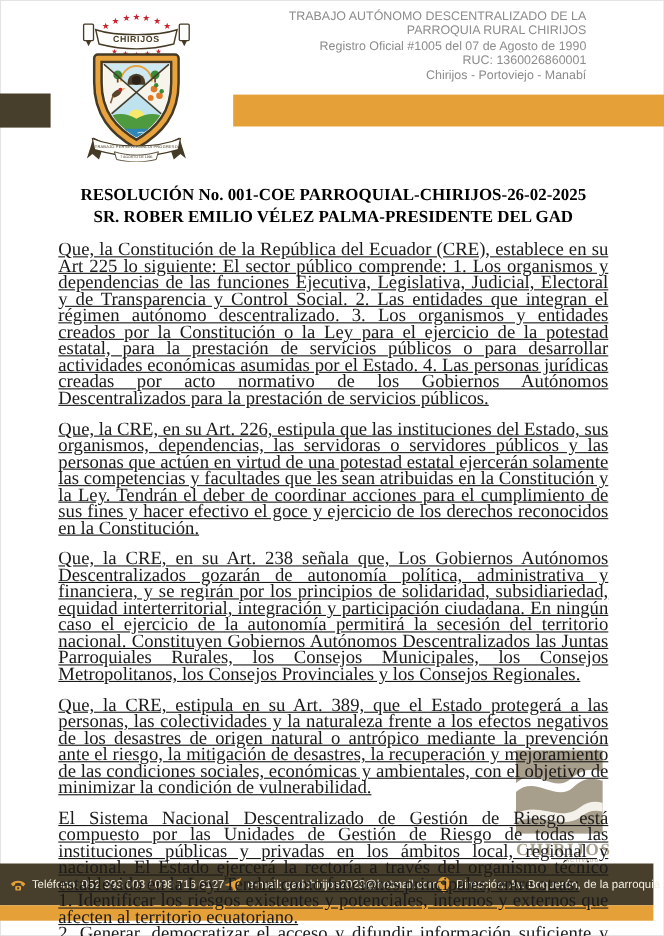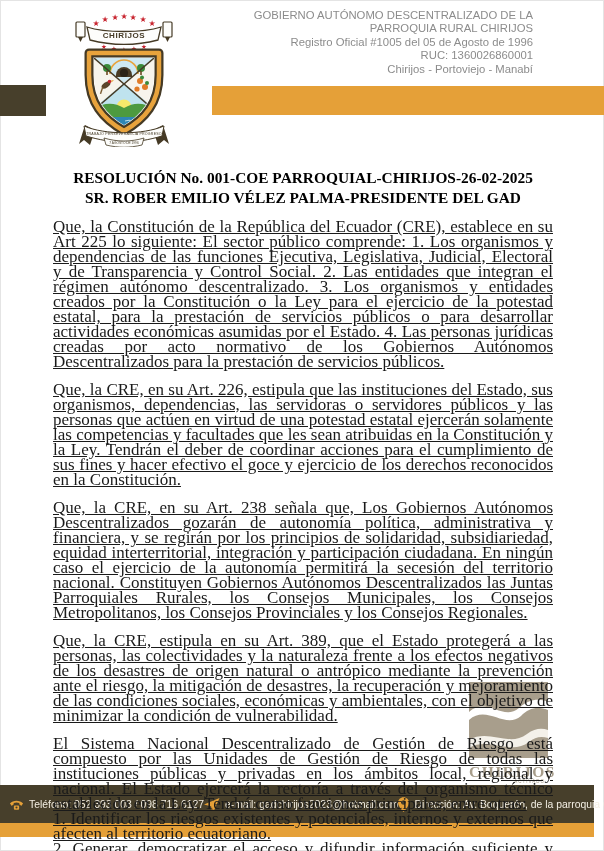--- a/index.html
+++ b/index.html
@@ -35,23 +35,23 @@
   .contact{display:flex;align-items:center;gap:5px;color:#f3eee3;
            font-family:"Liberation Sans",sans-serif;font-size:10.4px;white-space:nowrap;}
   .contact svg{flex:0 0 auto;}
 </style>
 </head>
 <body>
 
 <div class="page">
 
   <div class="letterhead">
-    <div>GOBIERNO AUTÓNOMO DESCENTRALIZADO DE LA</div>
+    <div>TRABAJO AUTÓNOMO DESCENTRALIZADO DE LA</div>
     <div>PARROQUIA RURAL CHIRIJOS</div>
-    <div>Registro Oficial #1005 del 05 de Agosto de 1996</div>
+    <div>Registro Oficial #1005 del 07 de Agosto de 1990</div>
     <div>RUC: 1360026860001</div>
     <div>Chirijos - Portoviejo - Manabí</div>
   </div>
 
   <div class="bar-top-dark"></div>
   <div class="bar-top-orange"></div>
 
   <div class="logo-wrap">
     <svg viewBox="0 0 102 136" width="102" height="136">
 

